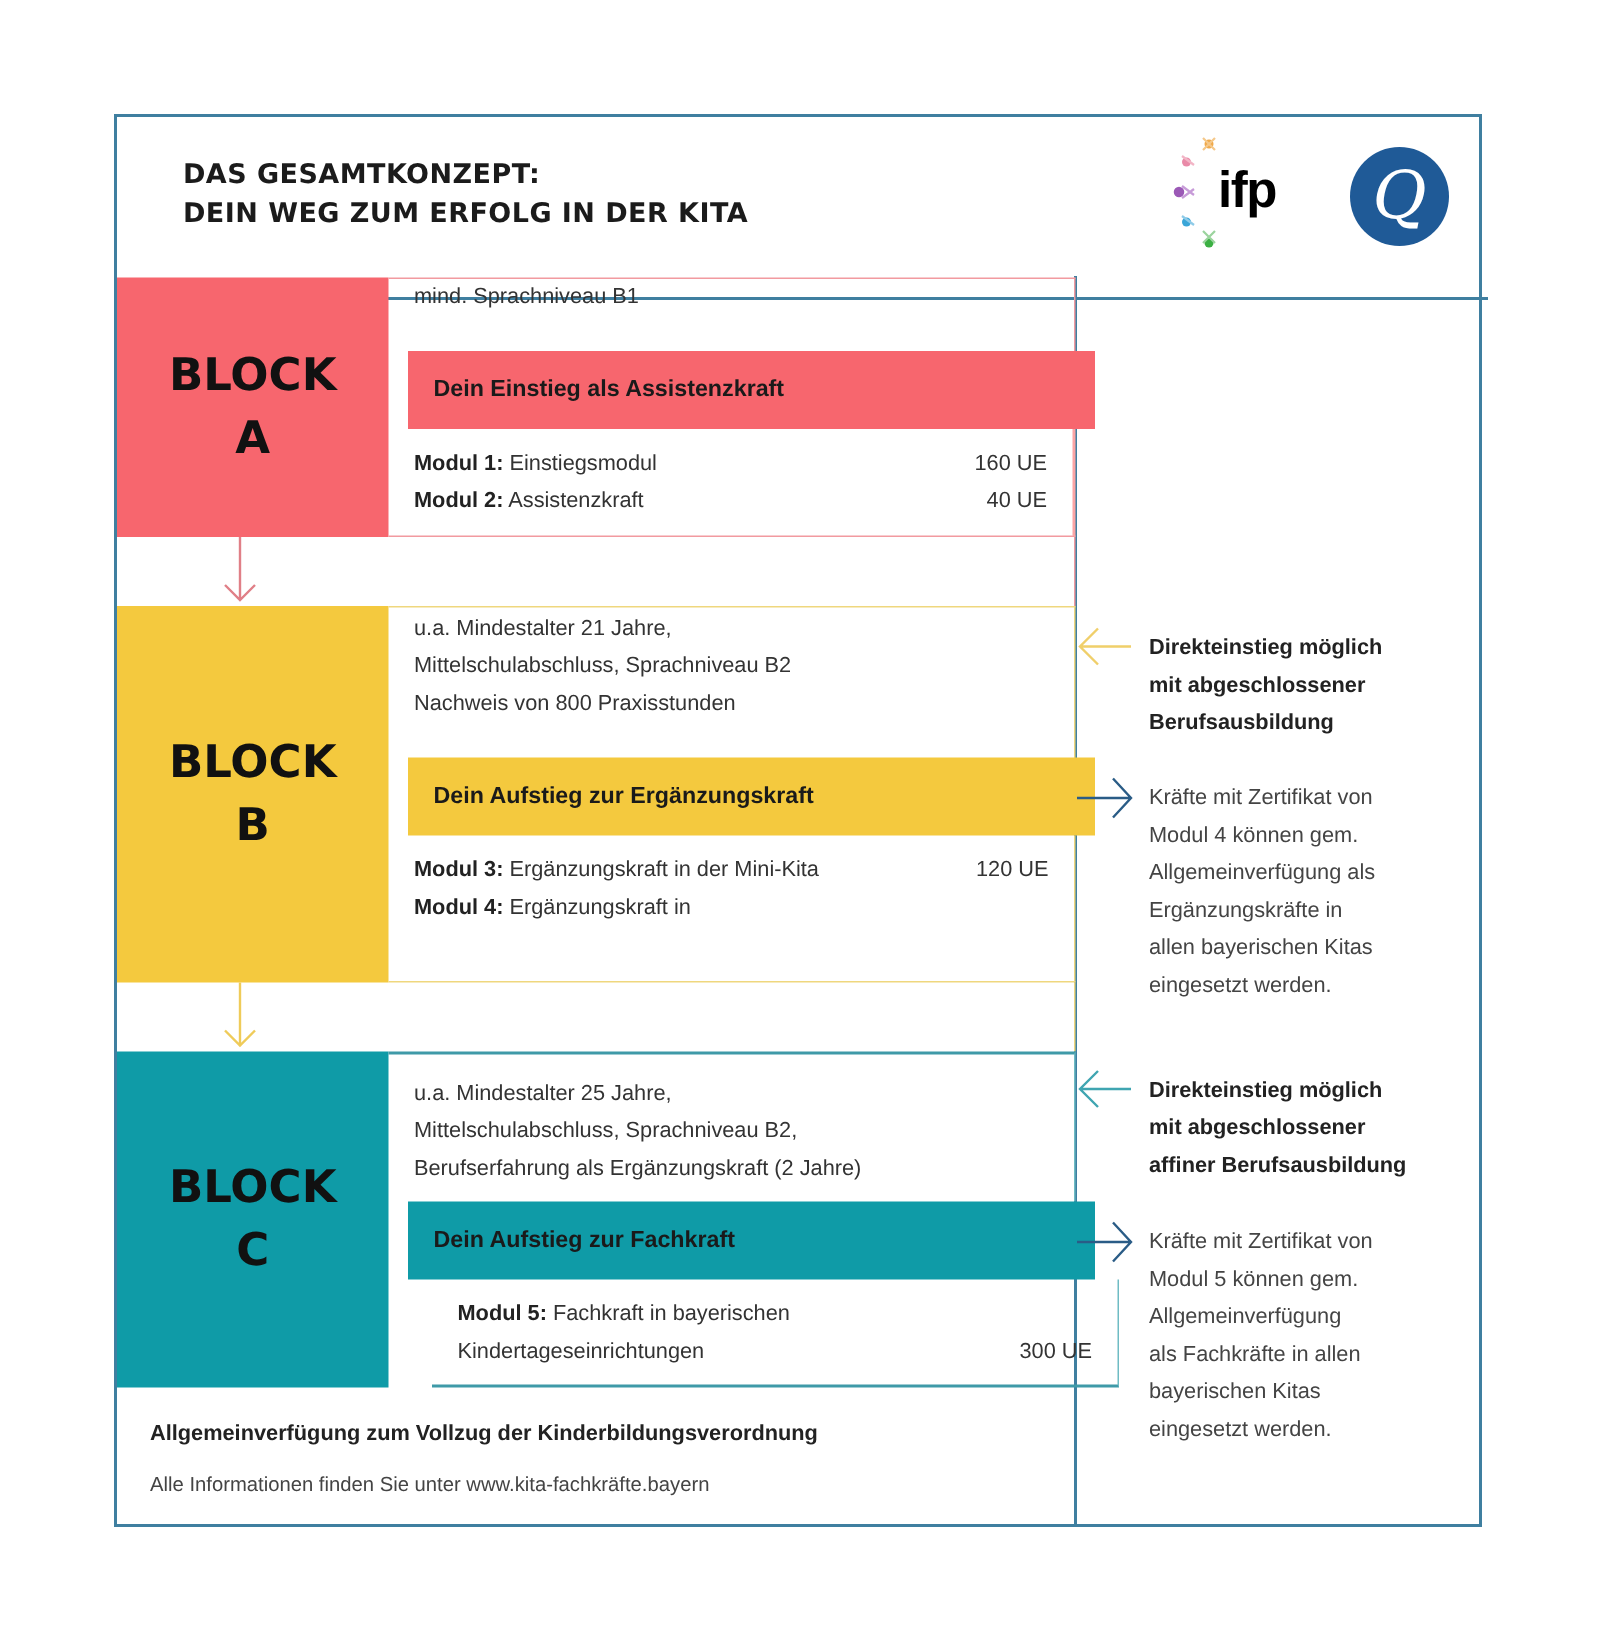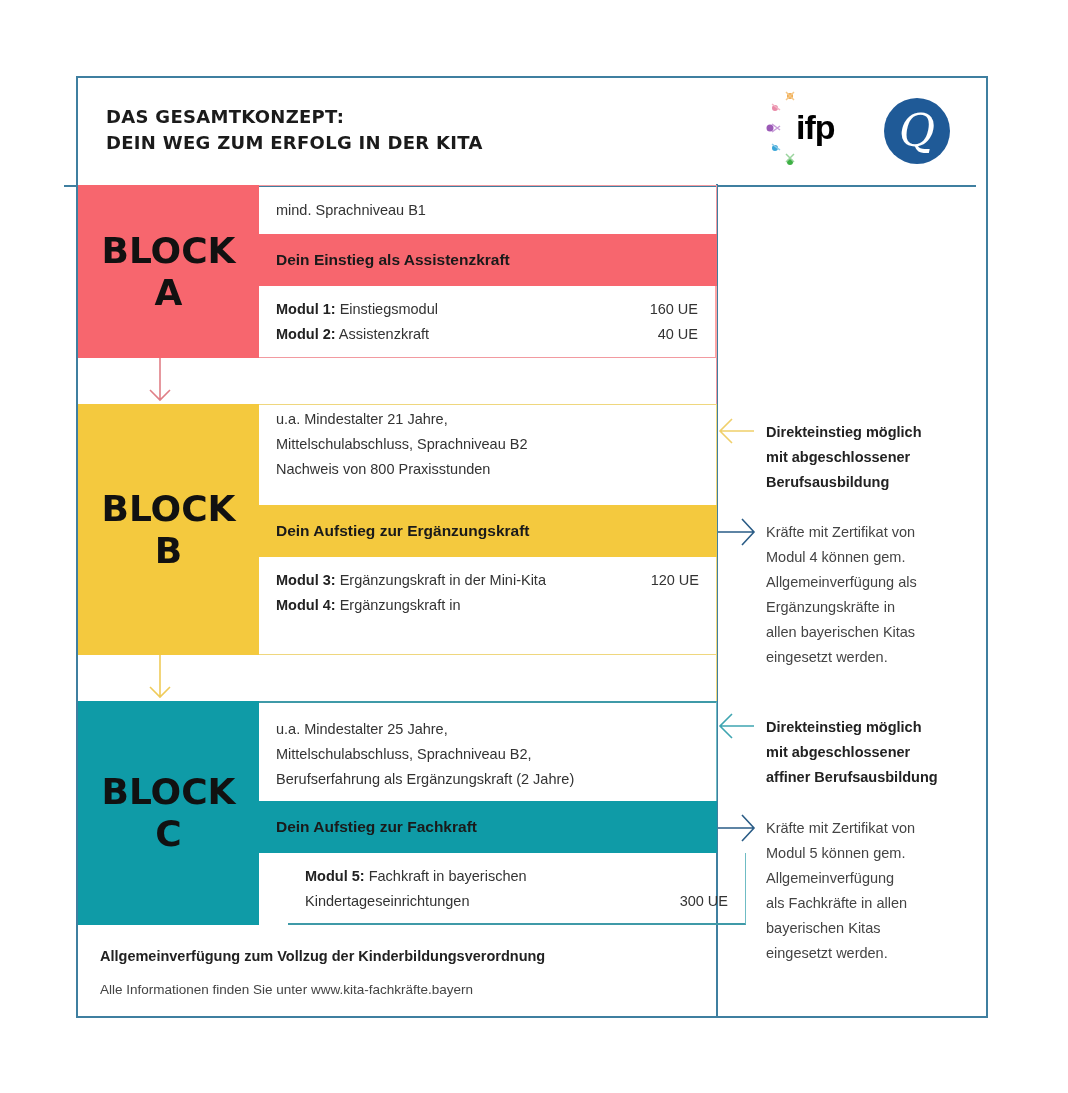--- a/index.html
+++ b/index.html
@@ -1,26 +1,26 @@
 <!DOCTYPE html>
 <html><head>
 <meta charset="utf-8">
 <style>
   html,body{margin:0;padding:0;background:#fff;}
   body{width:1068px;height:1093px;position:relative;font-family:"Liberation Sans",sans-serif;color:#1e1e1e;overflow:hidden;}
   .frame{position:absolute;left:76px;top:76px;width:912px;height:942px;border:2px solid #3f7fa0;box-sizing:border-box;}
-  .header{position:absolute;left:64px;top:76px;width:912px;height:111px;border-bottom:2px solid #3f7fa0;box-sizing:border-box;}
+  .header{position:absolute;left:80px;top:76px;width:912px;height:124px;border-bottom:2px solid #3f7fa0;box-sizing:border-box;}
   .title{position:absolute;left:42px;top:28px;font-family:"DejaVu Sans",sans-serif;font-weight:bold;font-size:18px;line-height:26px;letter-spacing:0.3px;color:#1b1b1b;}
   .logo-ifp{position:absolute;left:702px;top:14px;width:90px;height:80px;}
   .logo-ifp .txt{position:absolute;left:30px;top:18px;font-size:34px;font-weight:bold;color:#000000;letter-spacing:-1px;}
   .logo-q{position:absolute;left:820px;top:22px;width:66px;height:66px;border-radius:50%;background:#1f5a97;color:#fff;font-family:"DejaVu Serif",serif;font-style:italic;font-size:44px;line-height:66px;text-align:center;}
   .rightcol{position:absolute;left:716px;top:184px;width:2px;height:834px;background:#3f7fa0;}
-  .block-label{position:absolute;left:78px;width:181px;display:flex;align-items:center;justify-content:center;text-align:center;font-family:"DejaVu Sans",sans-serif;font-weight:bold;font-size:36px;line-height:42px;color:#111;}
+  .block-label{position:absolute;left:78px;width:181px;display:flex;align-items:center;justify-content:center;text-align:center;font-family:"DejaVu Sans",sans-serif;font-weight:bold;font-size:30px;line-height:42px;color:#111;}
   .cell{position:absolute;left:259px;width:458px;box-sizing:border-box;padding-left:17px;font-size:14.5px;line-height:25px;color:#333;}
-  .band{position:absolute;left:259px;width:458px;box-sizing:border-box;padding-left:17px;font-weight:bold;font-size:15.5px;color:#1a1a1a;display:flex;align-items:center;}
+  .band{position:absolute;left:272px;width:458px;box-sizing:border-box;padding-left:17px;font-weight:bold;font-size:15.5px;color:#1a1a1a;display:flex;align-items:center;}
   .mod{display:flex;justify-content:space-between;padding-right:17px;}
   .mod b{color:#222;}
   .side{position:absolute;left:766px;width:210px;font-size:14.5px;line-height:25px;color:#444;}
   .side.bold{font-weight:bold;color:#222;}
   .footer{position:absolute;left:100px;font-size:14px;color:#333;}
   svg.arr{position:absolute;overflow:visible;}
 </style>
 </head>
 <body>
 
@@ -52,21 +52,21 @@
 <div class="rightcol"></div>
 
 <div>
   <div style="position:absolute;left:78px;top:185px;width:181px;height:173px;background:#f7666e;"></div>
   <div class="block-label" style="top:185px;height:173px;">
     <div>
         <div>BLOCK</div>
         <div>A</div>
       </div>
   </div>
-  <div class="cell" style="top:185px;height:49px;padding-top:12px;border-top:1px solid #f29aa0;border-right:1px solid #f29aa0;">
+  <div class="cell" style="top:185px;height:49px;border-top:1px solid #f29aa0;border-right:1px solid #f29aa0;">
     <div>mind. Sprachniveau B1</div>
   </div>
   <div class="band" style="top:234px;height:52px;background:#f7666e;">Dein Einstieg als Assistenzkraft</div>
   <div class="cell" style="top:286px;height:72px;padding-top:11px;border-right:2px solid #fca5a5;border-bottom:1px solid #f29aa0;">
     <div class="mod">
         <span><b>Modul 1:</b> <span>Einstiegsmodul</span></span>
         <span>160 UE</span>
       </div>
     <div class="mod">
         <span><b>Modul 2:</b> <span>Assistenzkraft</span></span>

